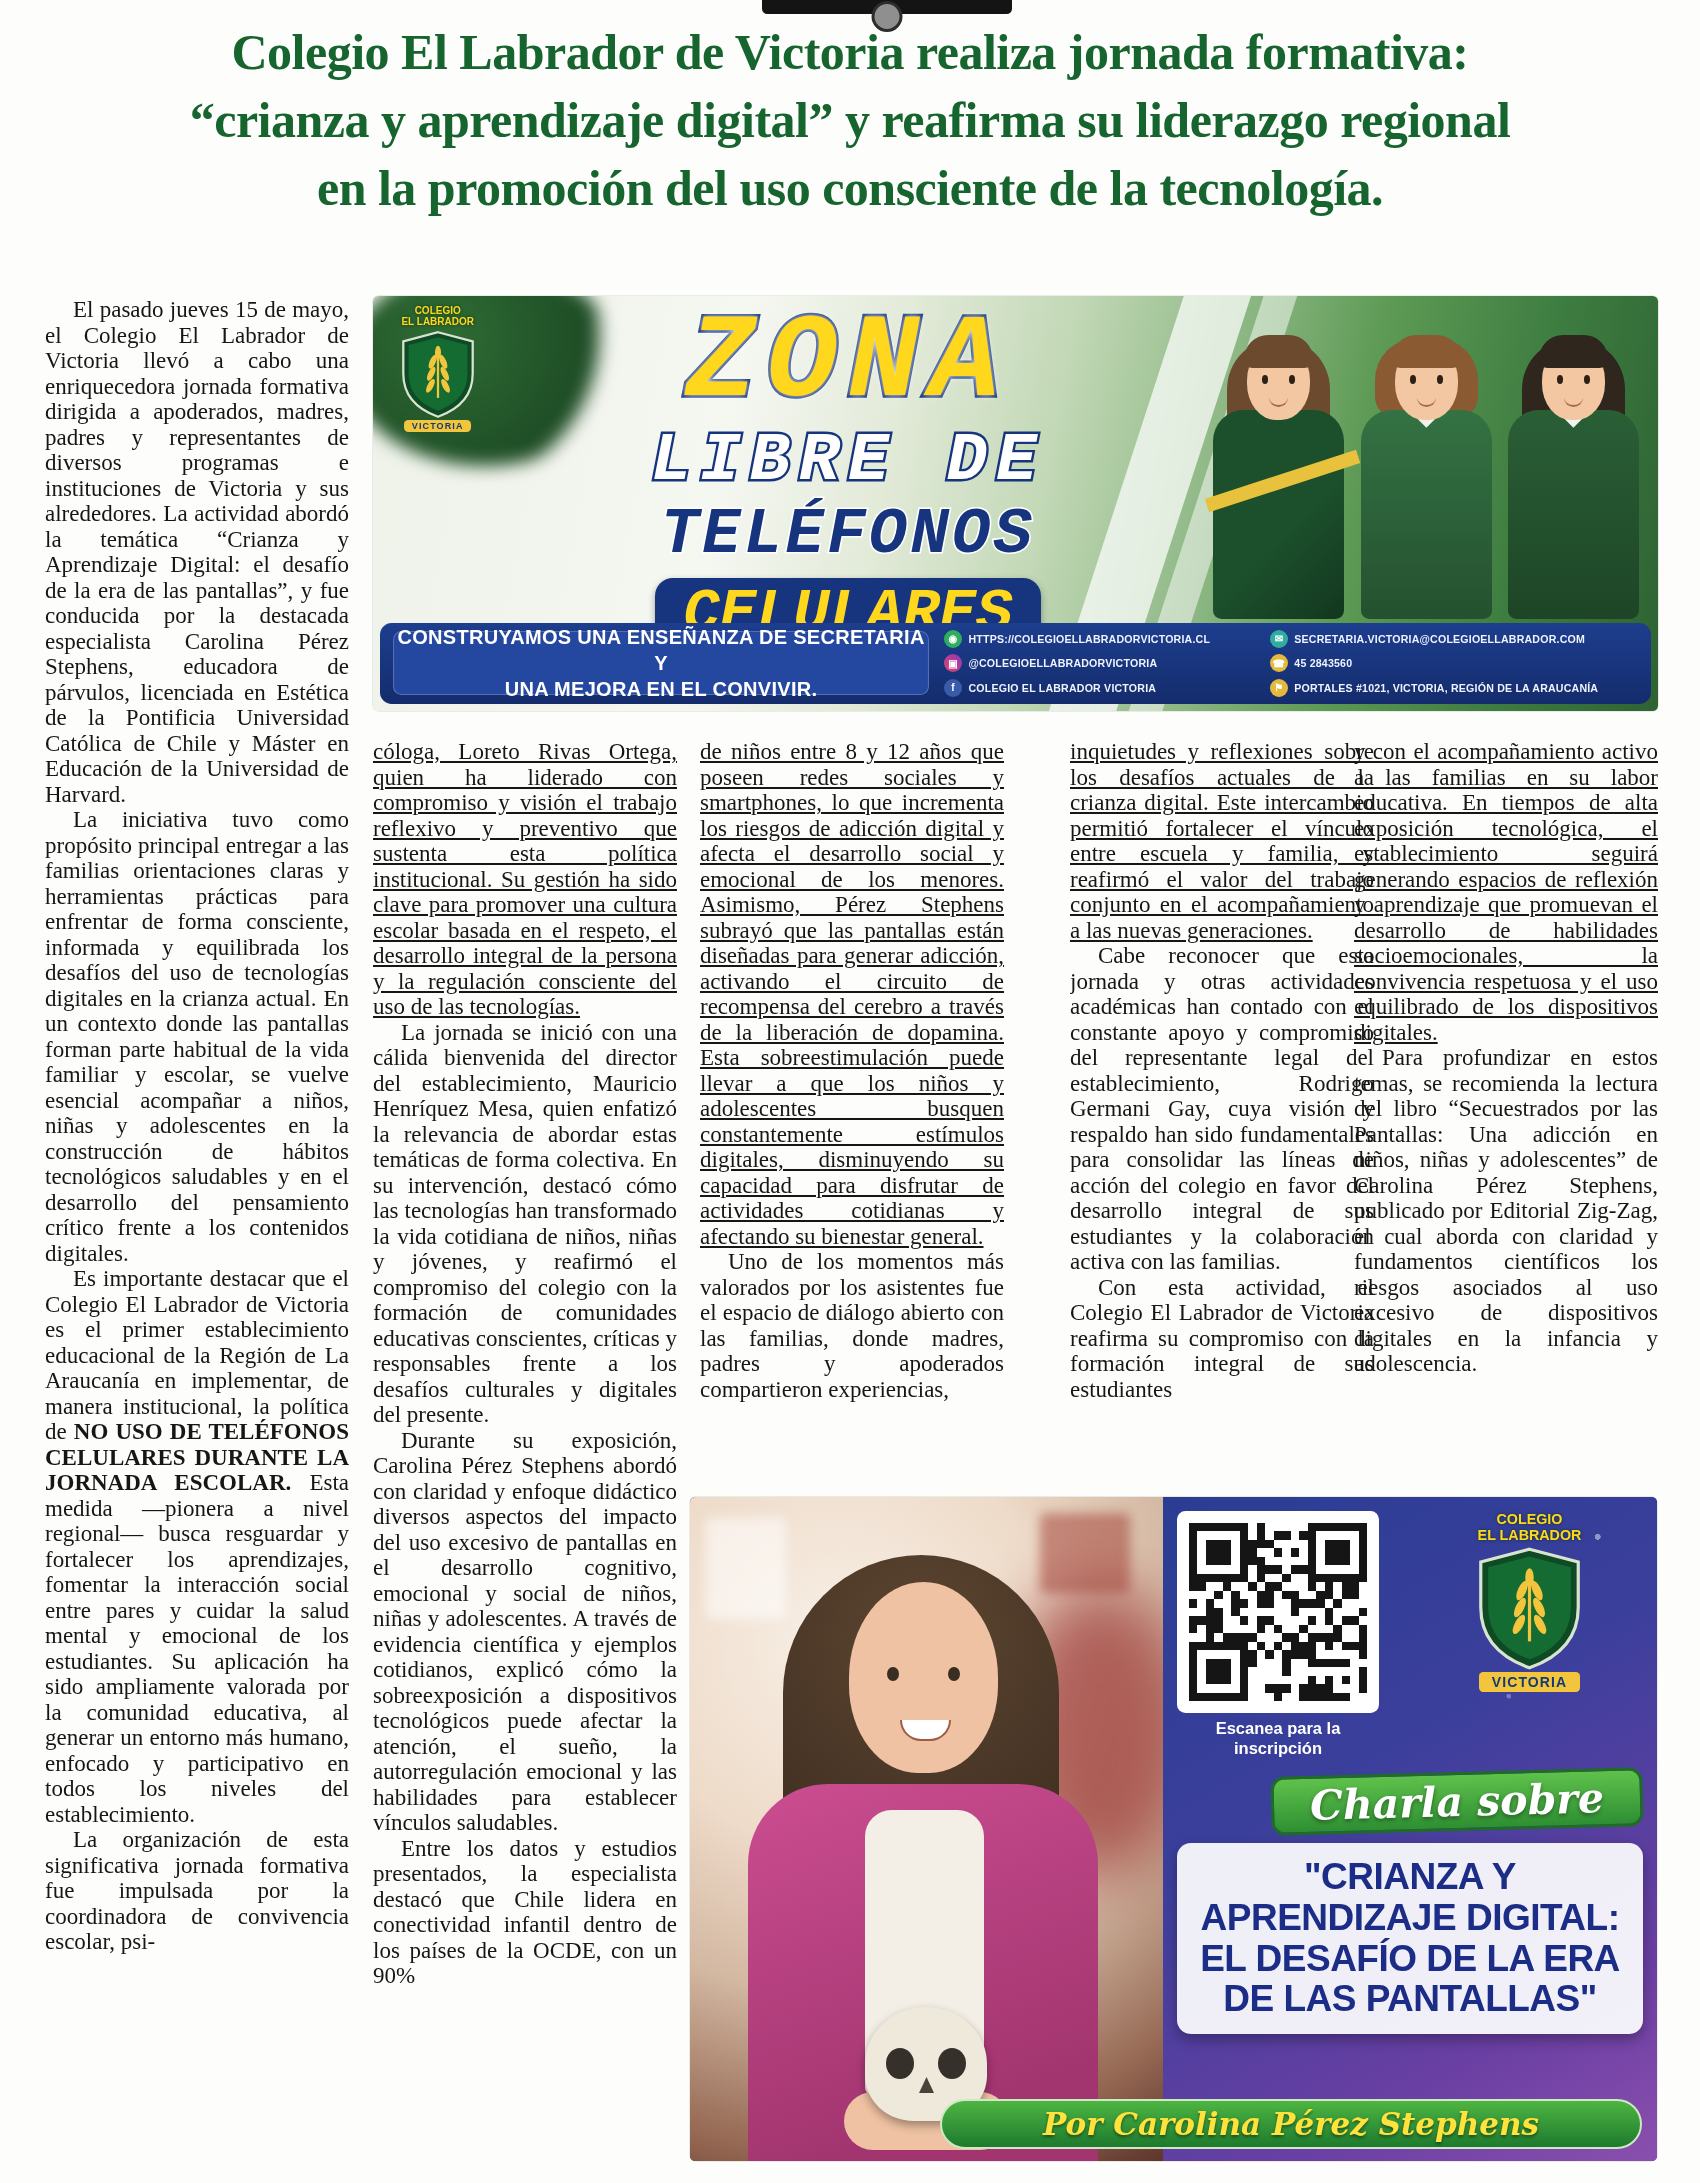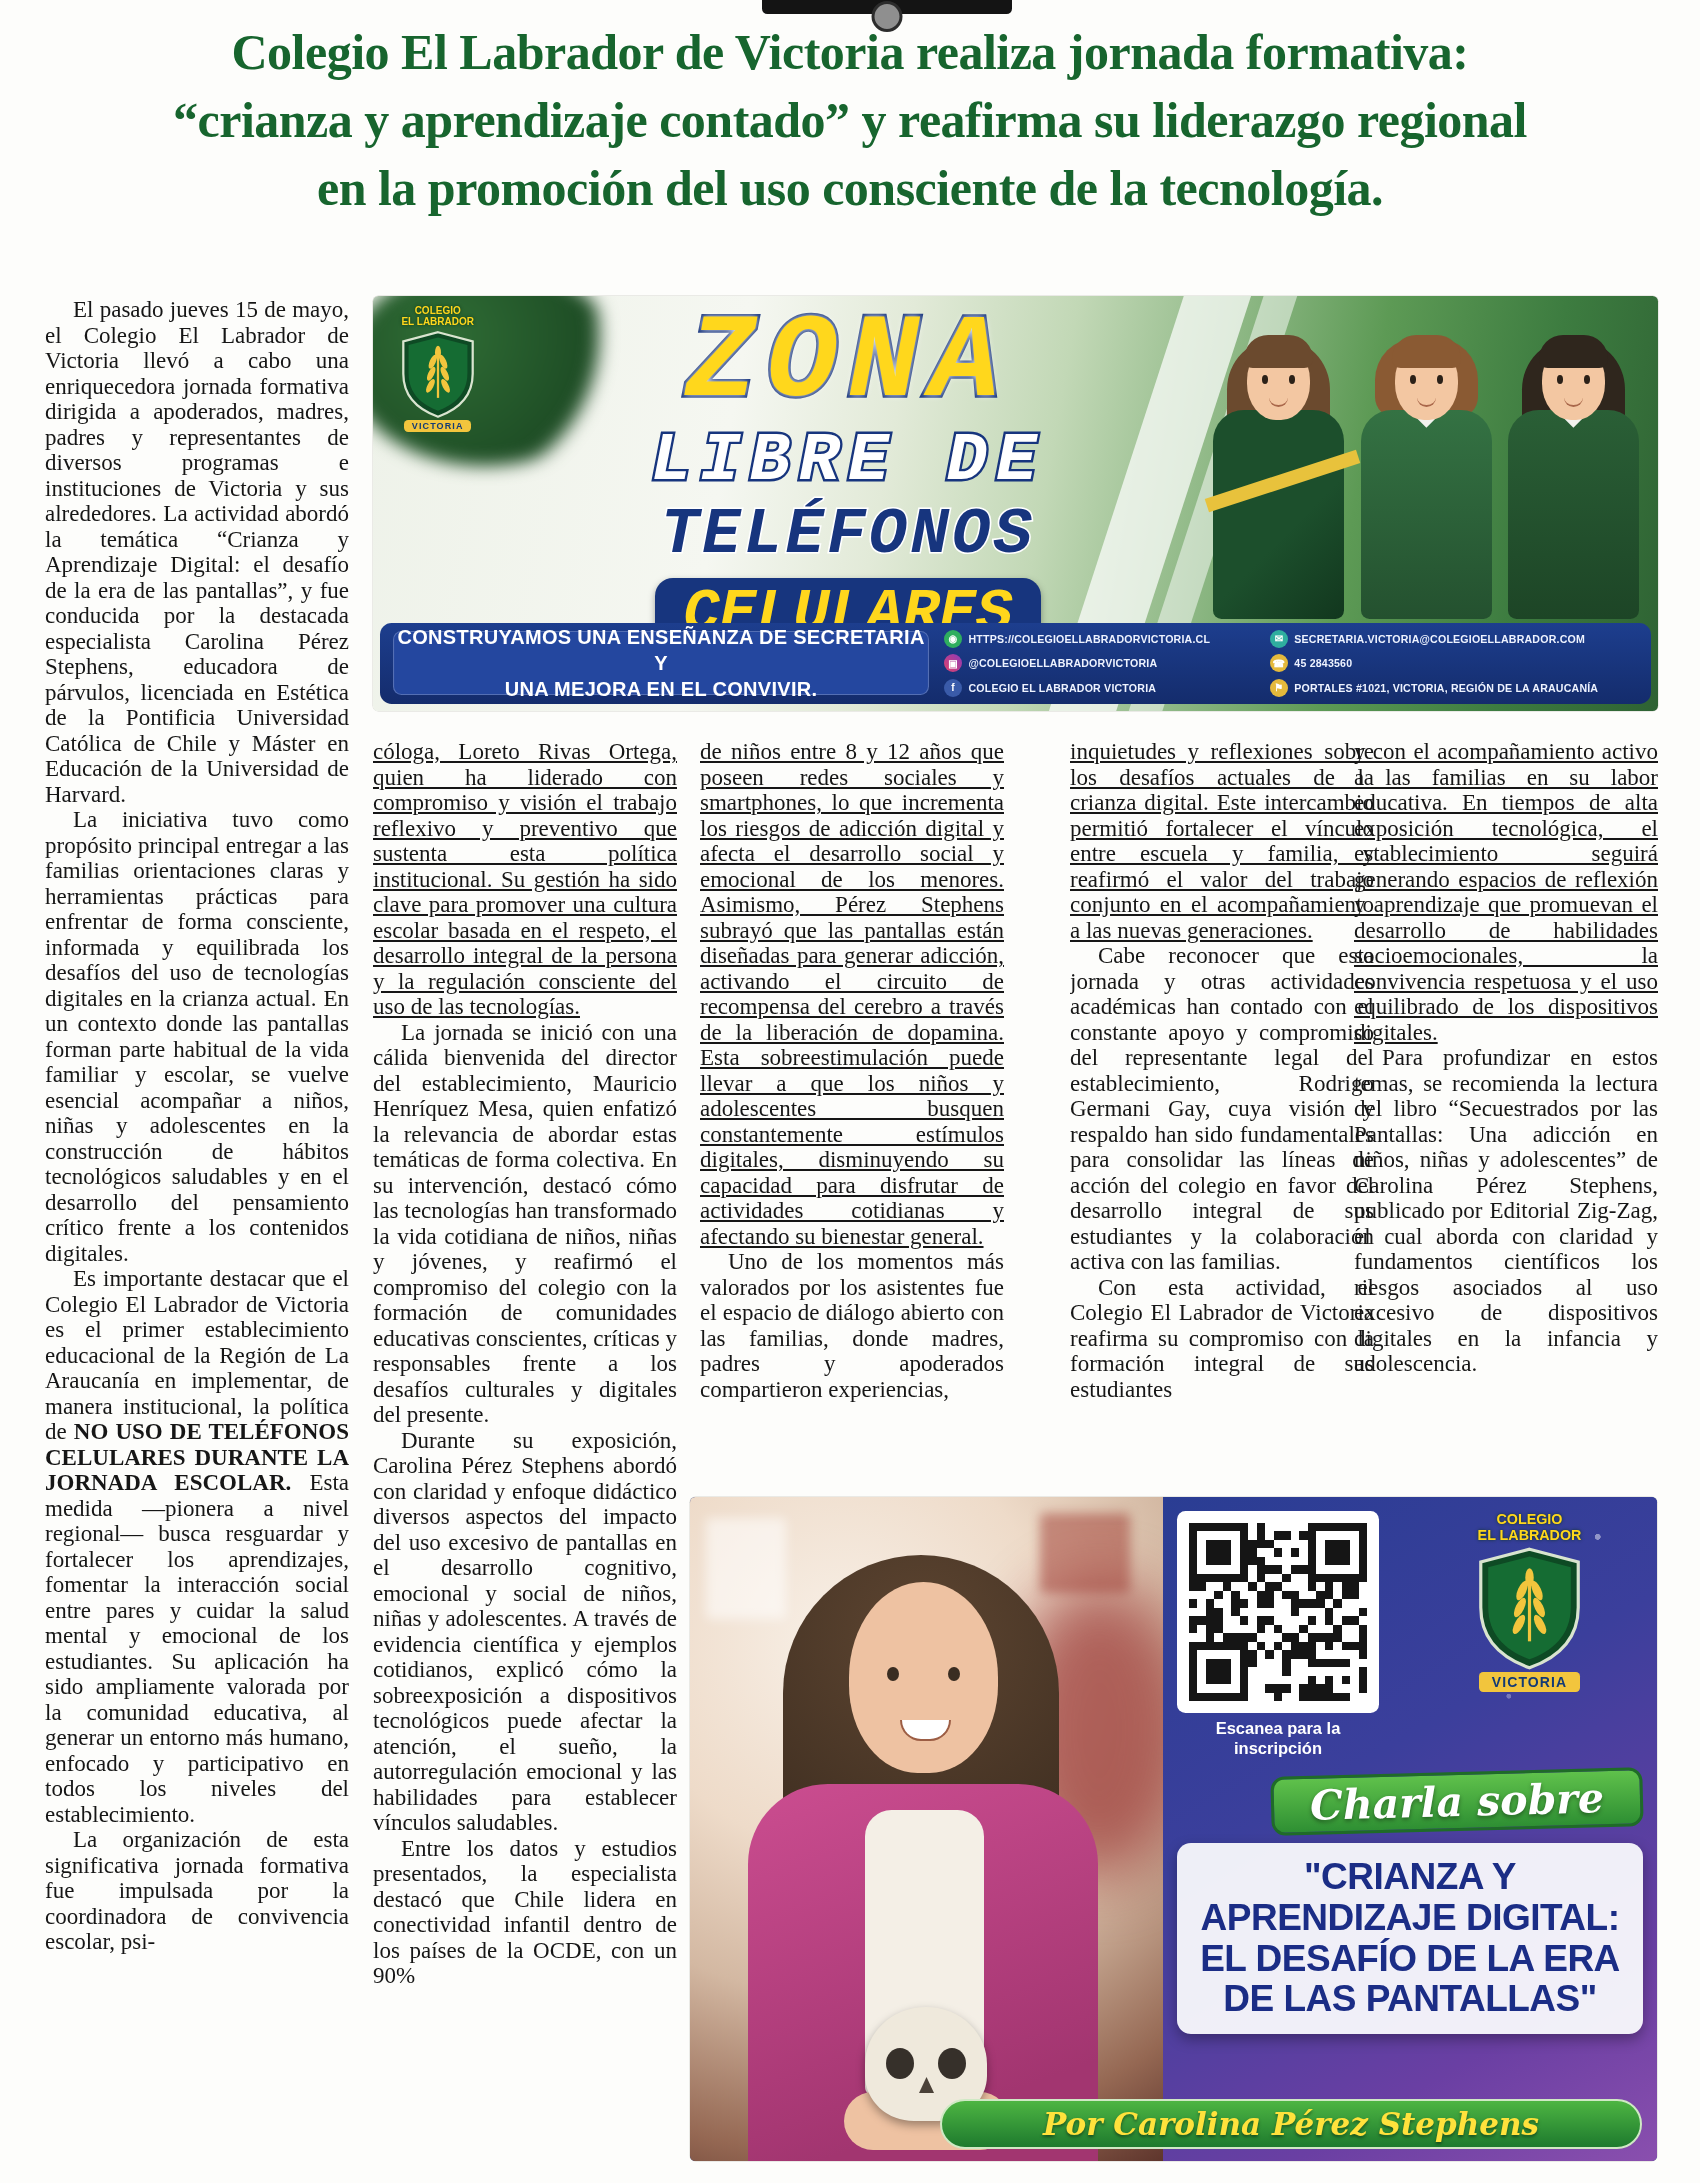--- a/index.html
+++ b/index.html
@@ -175,21 +175,21 @@
 <body>
 
 <div class="page">
 
   <div class="masthead">
     <div class="masthead-emblem"></div>
   </div>
 
   <h1 class="title">
     <span class="tline">Colegio El Labrador de Victoria realiza jornada formativa:</span>
-    <span class="tline">“crianza y aprendizaje contado” y reafirma su liderazgo regional</span>
+    <span class="tline">“crianza y aprendizaje digital” y reafirma su liderazgo regional</span>
     <span class="tline">en la promoción del uso consciente de la tecnología.</span>
   </h1>
 
   <div class="col col1">
     <p class="para">El pasado jueves 15 de mayo, el Colegio El Labrador de Victoria llevó a cabo una enriquecedora jornada formativa dirigida a apoderados, madres, padres y representantes de diversos programas e instituciones de Victoria y sus alrededores. La actividad abordó la temática “Crianza y Aprendizaje Digital: el desafío de la era de las pantallas”, y fue conducida por la destacada especialista Carolina Pérez Stephens, educadora de párvulos, licenciada en Estética de la Pontificia Universidad Católica de Chile y Máster en Educación de la Universidad de Harvard.</p>
     <p class="para">La iniciativa tuvo como propósito principal entregar a las familias orientaciones claras y herramientas prácticas para enfrentar de forma consciente, informada y equilibrada los desafíos del uso de tecnologías digitales en la crianza actual. En un contexto donde las pantallas forman parte habitual de la vida familiar y escolar, se vuelve esencial acompañar a niños, niñas y adolescentes en la construcción de hábitos tecnológicos saludables y en el desarrollo del pensamiento crítico frente a los contenidos digitales.</p>
     <p class="para"><span>Es importante destacar que el Colegio El Labrador de Victoria es el primer establecimiento educacional de la Región de La Araucanía en implementar, de manera institucional, la política de </span><strong class="caps">NO USO DE TELÉFONOS CELULARES DURANTE LA JORNADA ESCOLAR.</strong><span> Esta medida —pionera a nivel regional— busca resguardar y fortalecer los aprendizajes, fomentar la interacción social entre pares y cuidar la salud mental y emocional de los estudiantes. Su aplicación ha sido ampliamente valorada por la comunidad educativa, al generar un entorno más humano, enfocado y participativo en todos los niveles del establecimiento.</span></p>
     <p class="para">La organización de esta significativa jornada formativa fue impulsada por la coordinadora de convivencia escolar, psi-</p>
   </div>
 

